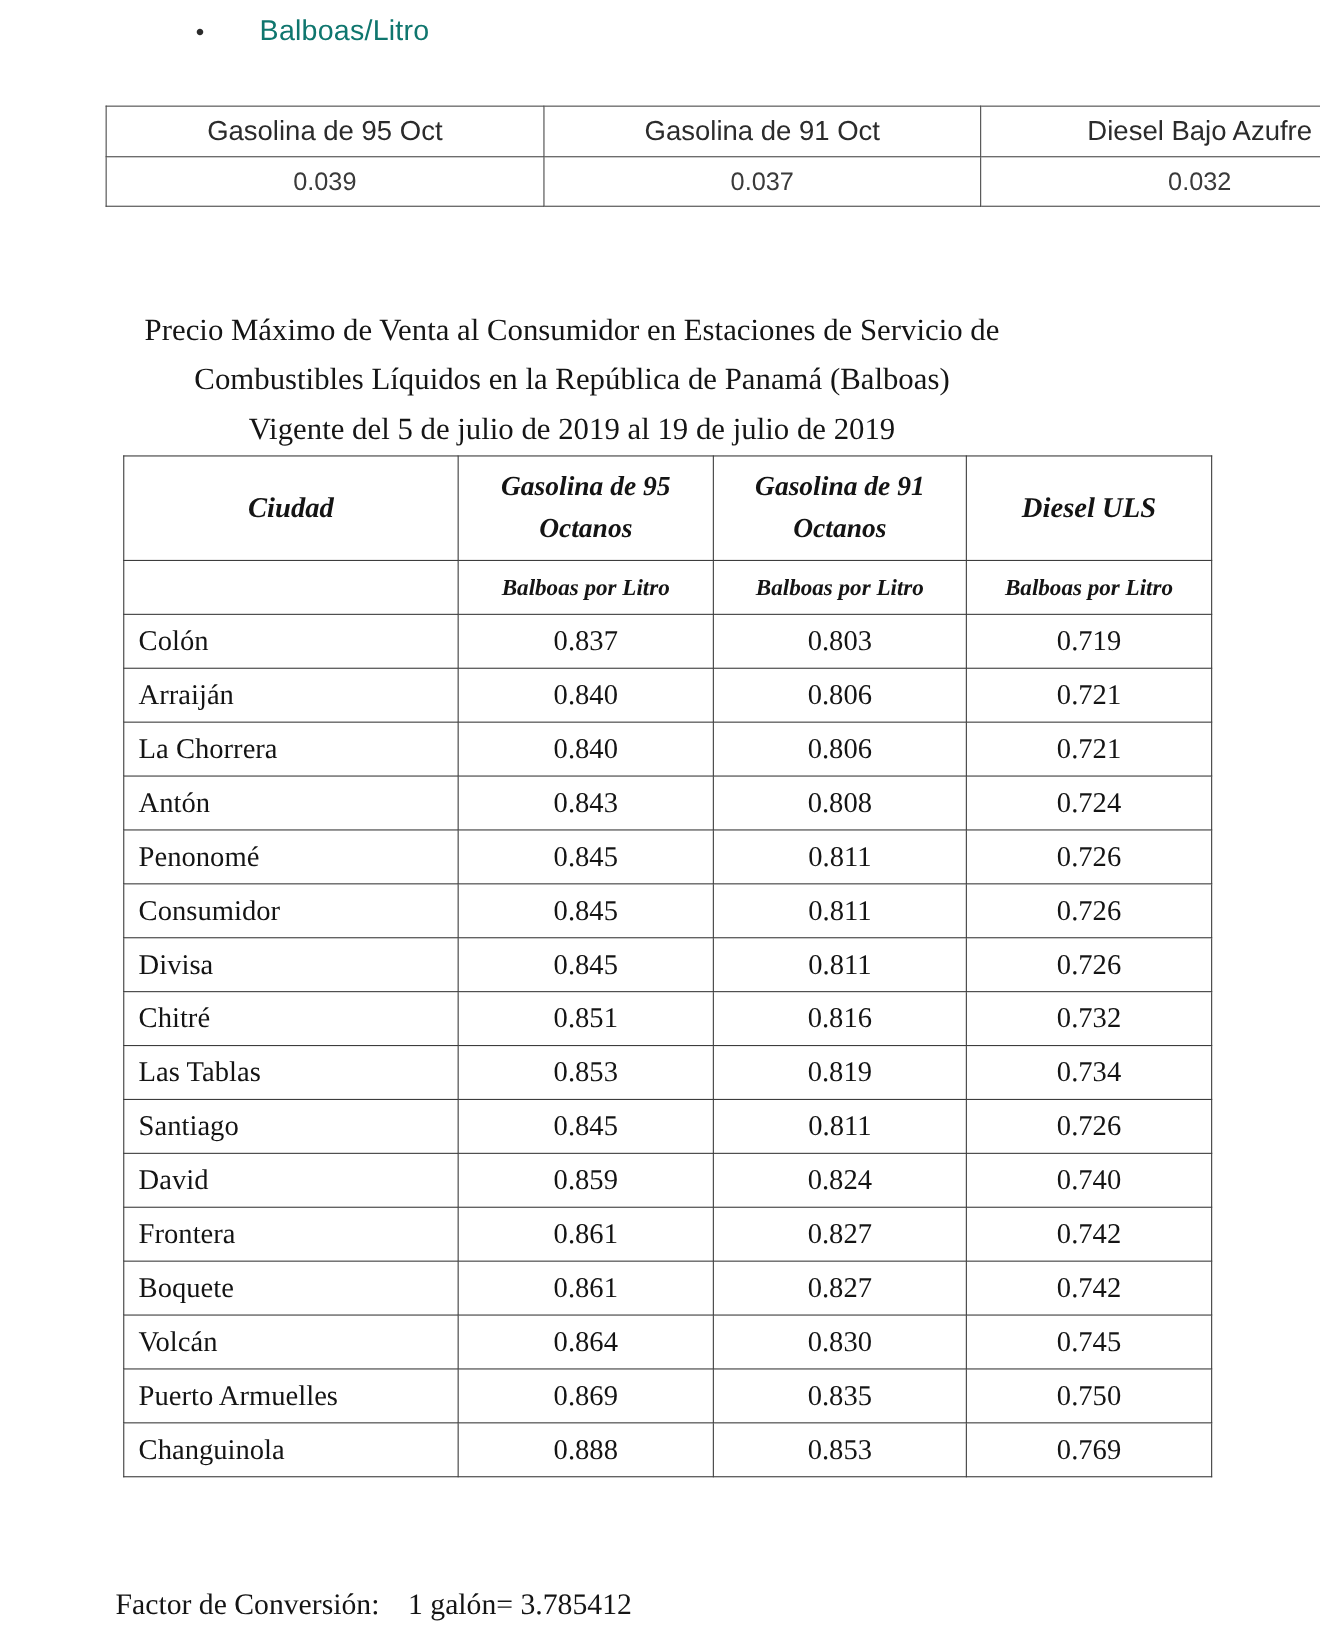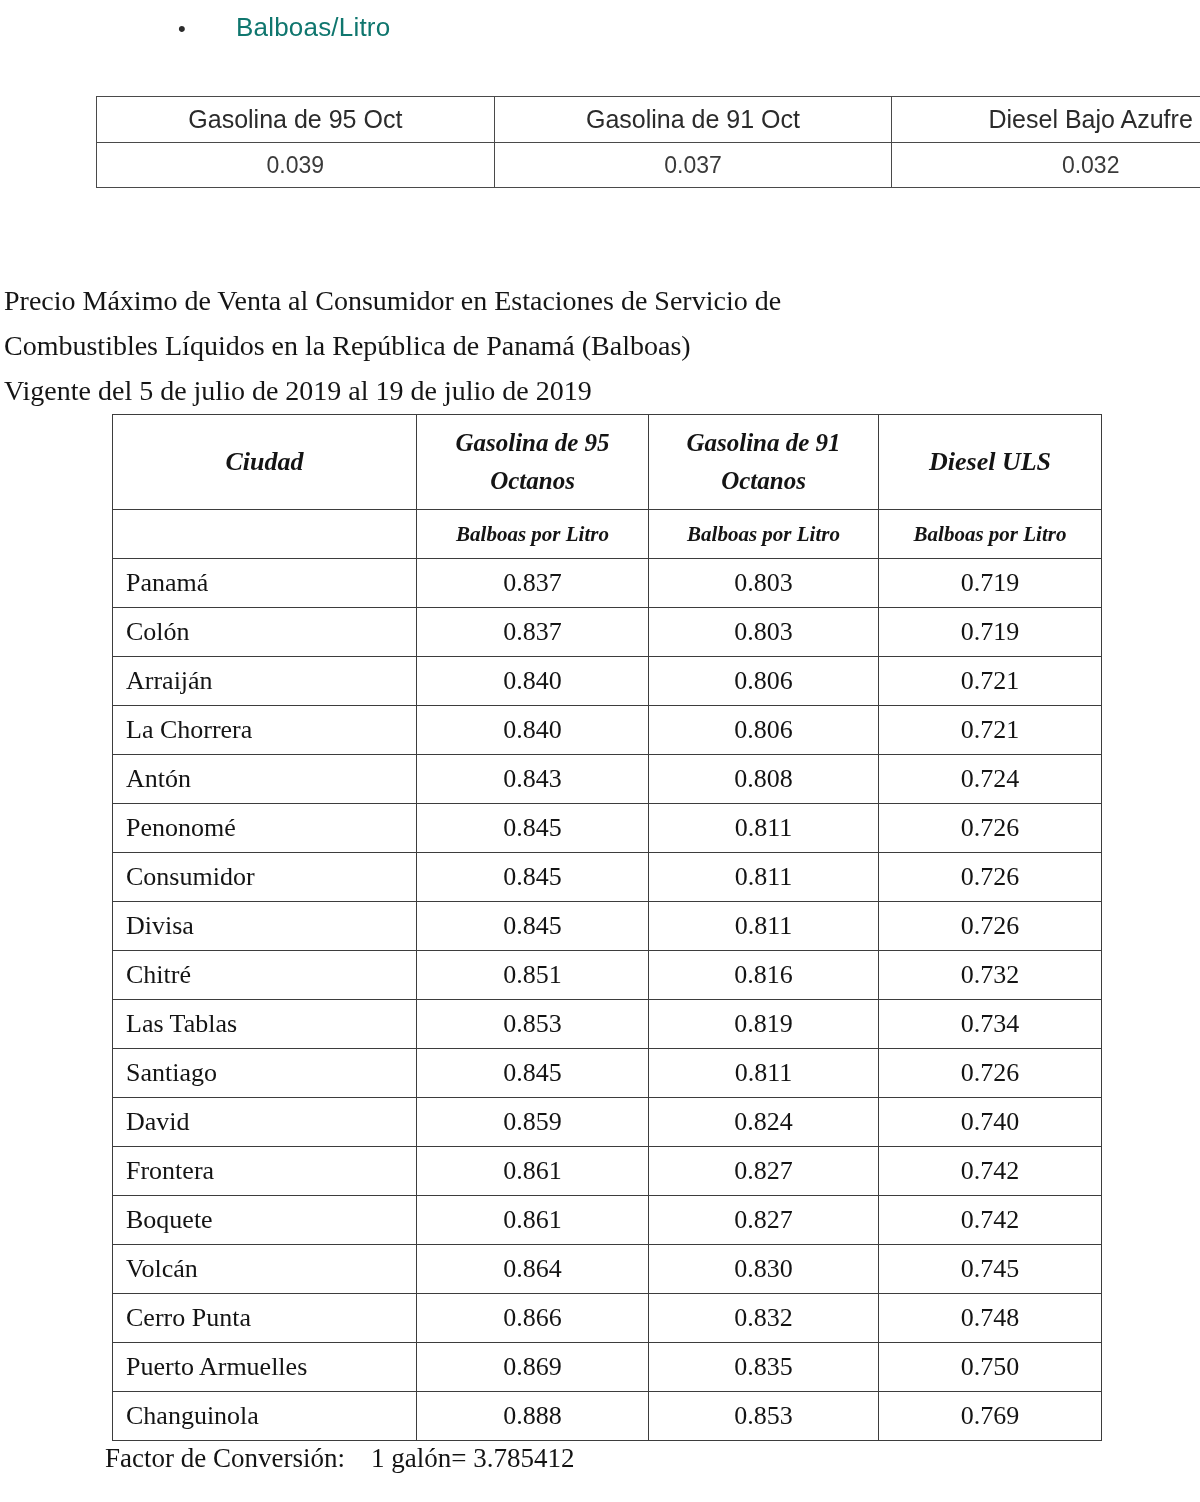--- a/index.html
+++ b/index.html
@@ -65,23 +65,24 @@
   .t1 .val {
     height: 44px;
     font-size: 23px;
     vertical-align: middle;
     color: #3a3a3a;
   }
 
   
   .title-block {
     position: absolute;
-    left: 4px;
+    left: 16px;
     top: 278px;
     width: 1008px;
+    text-align: center;
   }
   .title-line {
     font-family: "Liberation Serif", "DejaVu Serif", serif;
     font-size: 28px;
     line-height: 45px;
     color: #151515;
     white-space: nowrap;
   }
 
   
@@ -199,26 +200,20 @@
           <span>Octanos</span>
         </td>
         <td class="head-cell">Diesel ULS</td>
       </tr>
       <tr>
         <td class="unit-cell"></td>
         <td class="unit-cell">Balboas por Litro</td>
         <td class="unit-cell">Balboas por Litro</td>
         <td class="unit-cell">Balboas por Litro</td>
       </tr>
-    <tr>
-          <td class="city-cell">Panamá</td>
-          <td class="num-cell">0.837</td>
-          <td class="num-cell">0.803</td>
-          <td class="num-cell">0.719</td>
-        </tr>
         <tr>
           <td class="city-cell">Colón</td>
           <td class="num-cell">0.837</td>
           <td class="num-cell">0.803</td>
           <td class="num-cell">0.719</td>
         </tr>
         <tr>
           <td class="city-cell">Arraiján</td>
           <td class="num-cell">0.840</td>
           <td class="num-cell">0.806</td>
@@ -290,26 +285,20 @@
           <td class="num-cell">0.827</td>
           <td class="num-cell">0.742</td>
         </tr>
         <tr>
           <td class="city-cell">Volcán</td>
           <td class="num-cell">0.864</td>
           <td class="num-cell">0.830</td>
           <td class="num-cell">0.745</td>
         </tr>
         <tr>
-          <td class="city-cell">Cerro Punta</td>
-          <td class="num-cell">0.866</td>
-          <td class="num-cell">0.832</td>
-          <td class="num-cell">0.748</td>
-        </tr>
-        <tr>
           <td class="city-cell">Puerto Armuelles</td>
           <td class="num-cell">0.869</td>
           <td class="num-cell">0.835</td>
           <td class="num-cell">0.750</td>
         </tr>
         <tr>
           <td class="city-cell">Changuinola</td>
           <td class="num-cell">0.888</td>
           <td class="num-cell">0.853</td>
           <td class="num-cell">0.769</td>

